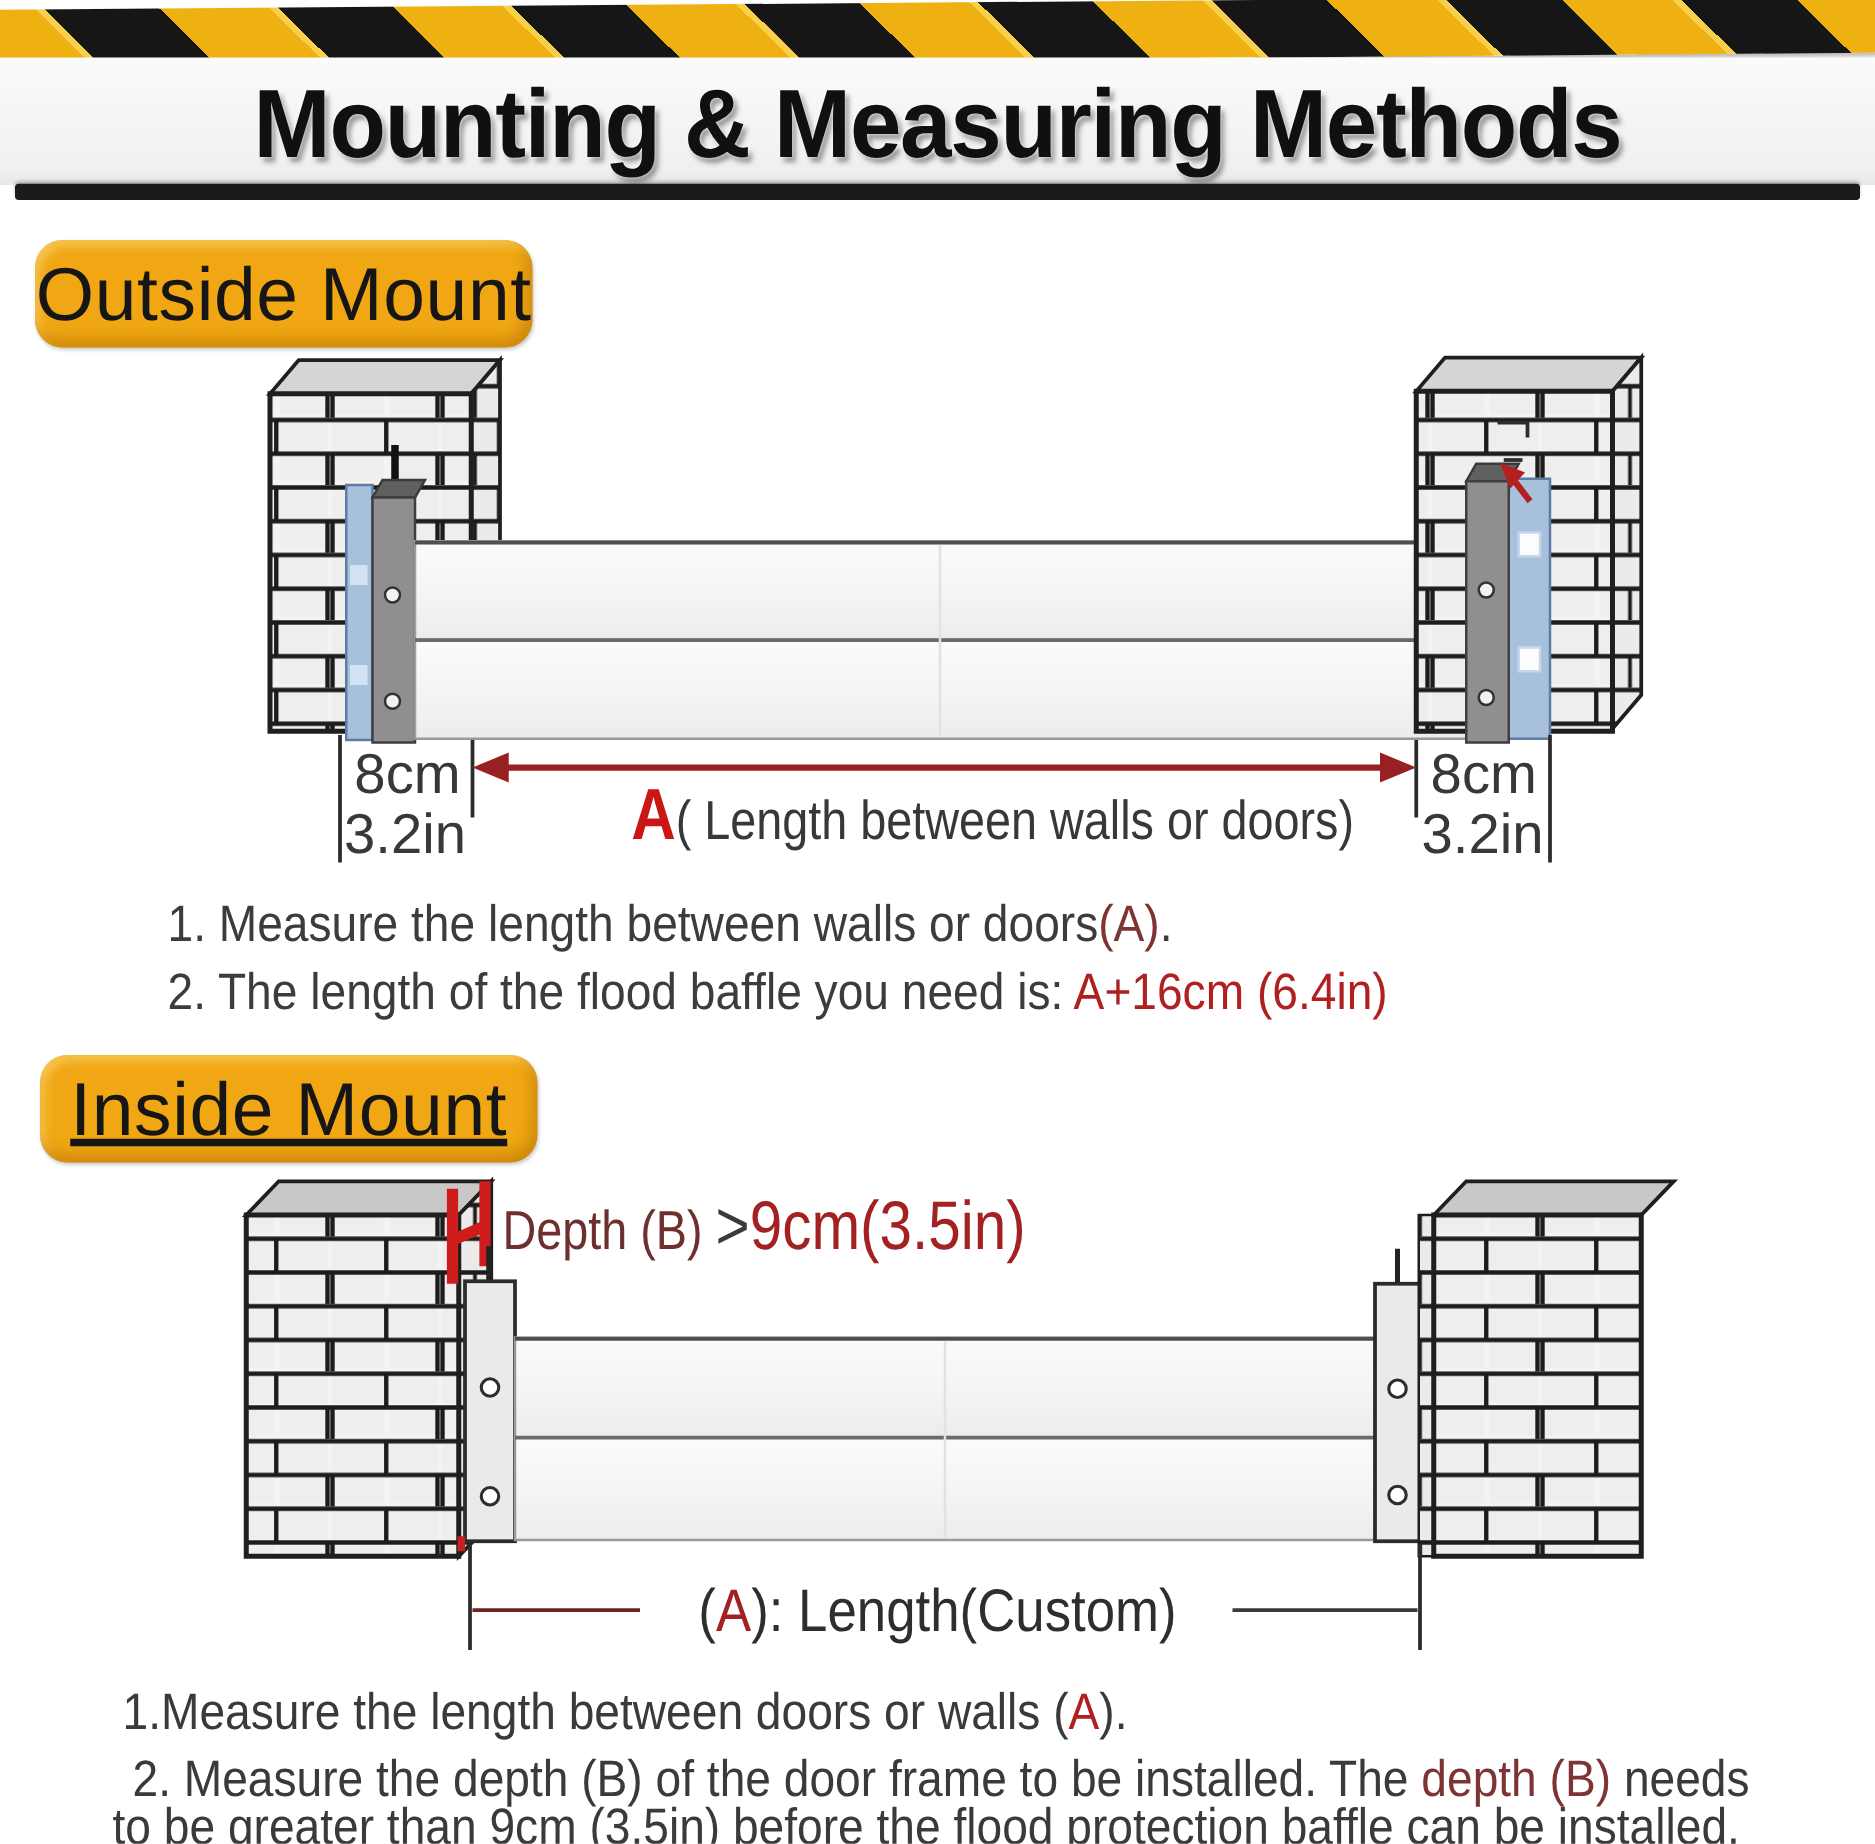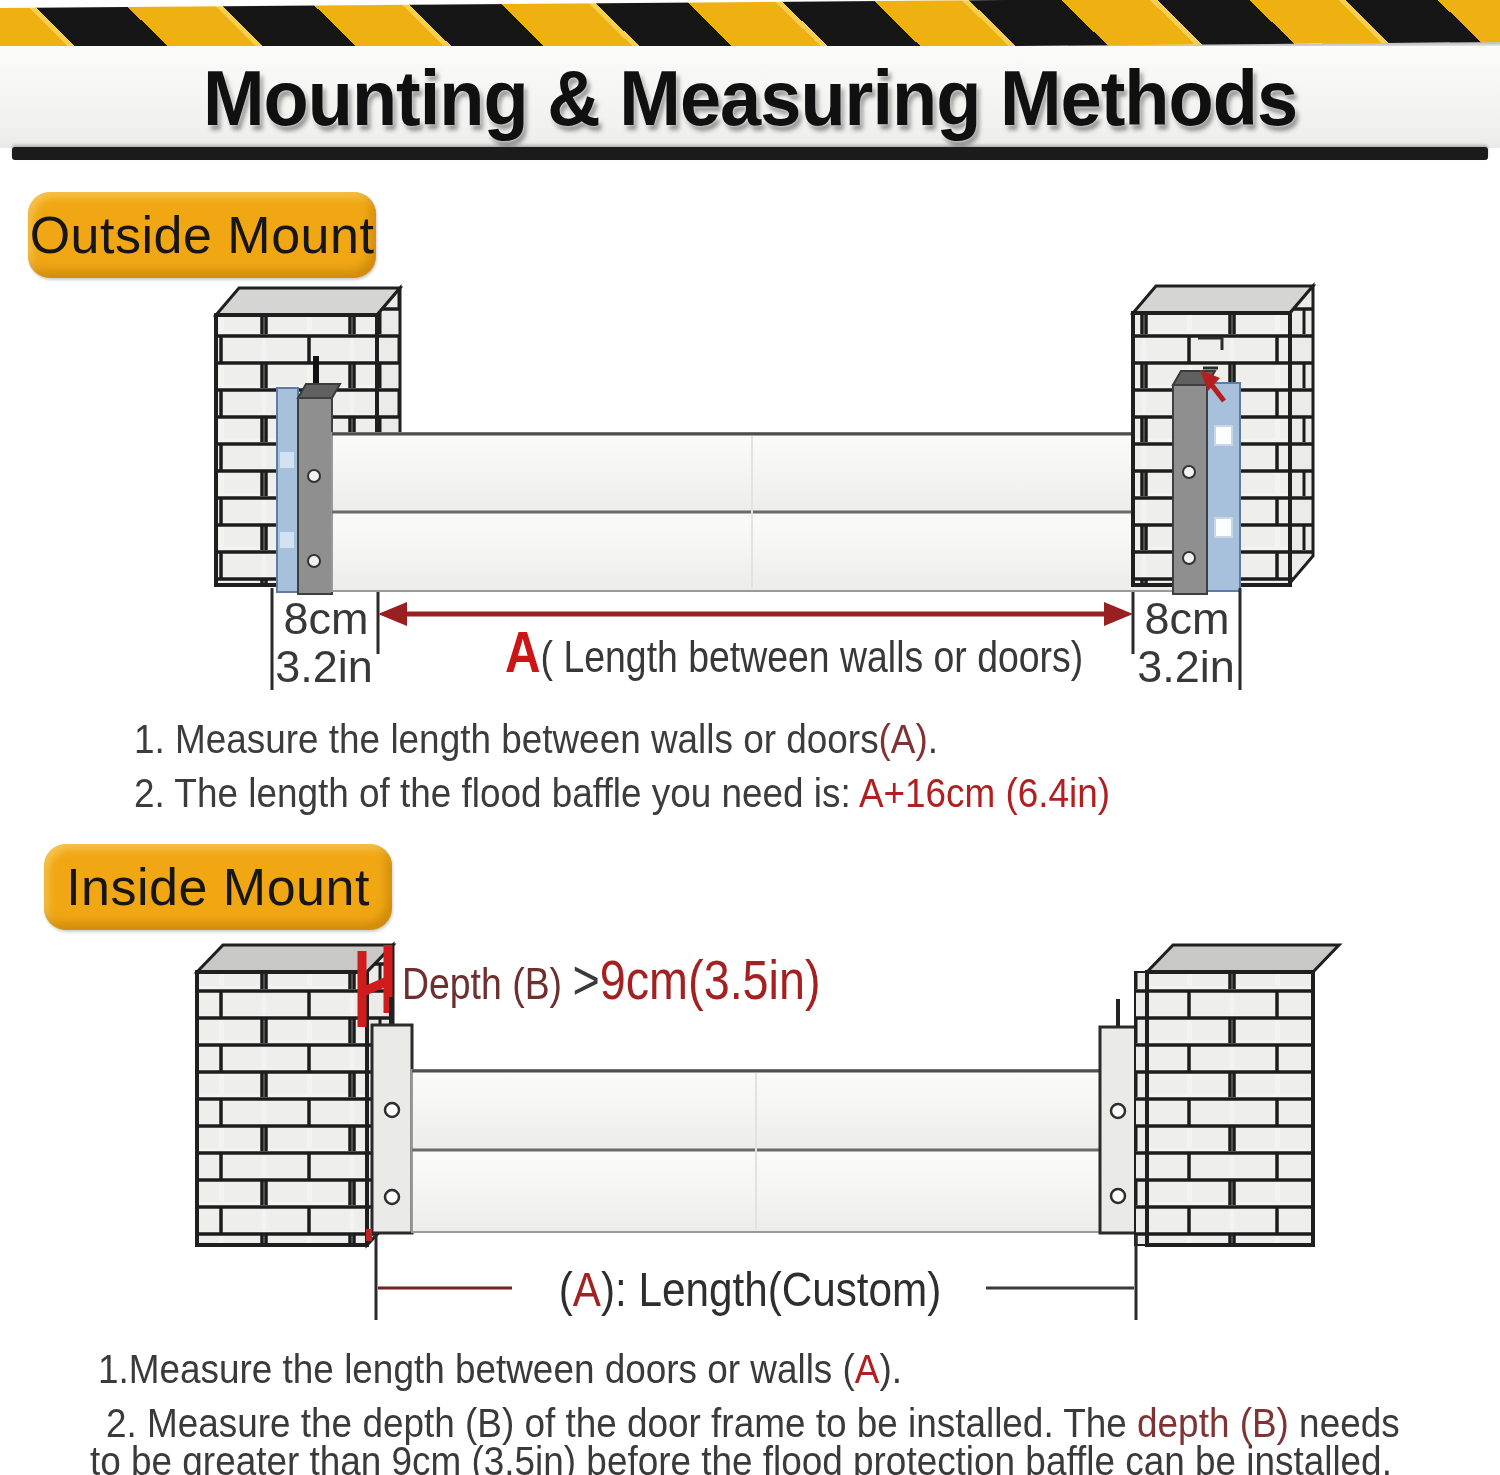--- a/index.html
+++ b/index.html
@@ -45,28 +45,28 @@
     text-shadow:0 0 3px #ffffff, 3px 4px 4px rgba(70,70,70,.55);
     transform:scaleY(1.05);
   }
   .title-rule{
     left:12px;top:147px;width:1476px;height:13px;background:#1b1b1b;border-radius:3px;
     box-shadow:0 -2px 3px rgba(0,0,0,.25);
   }
 
   
   .badge{
-    width:348px;height:86px;border-radius:22px;
+    width:398px;height:86px;border-radius:22px;
     background:var(--badge_yellow);
     box-shadow:inset -5px -7px 10px rgba(168,104,0,.45), inset 4px 5px 8px rgba(255,223,130,.55), 1px 2px 3px rgba(0,0,0,.2);
     display:flex;align-items:center;justify-content:center;
-    font-size:52px;color:#161616;letter-spacing:0.5px;
+    font-size:60px;color:#161616;letter-spacing:0.5px;
   }
   .badge-outside{left:28px;top:192px;}
-  .badge-inside{left:44px;top:844px;}
+  .badge-inside{left:32px;top:844px;text-decoration:underline;}
 
   
   svg.diagram{display:block;}
   .diagram-outside{left:0;top:280px;}
   .diagram-inside{left:0;top:935px;}
 
   
   .dim-text{font-size:45px;color:#383838;text-align:center;}
   .a-label{left:505px;top:618px;transform:scaleX(0.85);transform-origin:left top;}
   .a-label .big-a{font-size:58px;font-weight:bold;color:var(--bright_red);}

